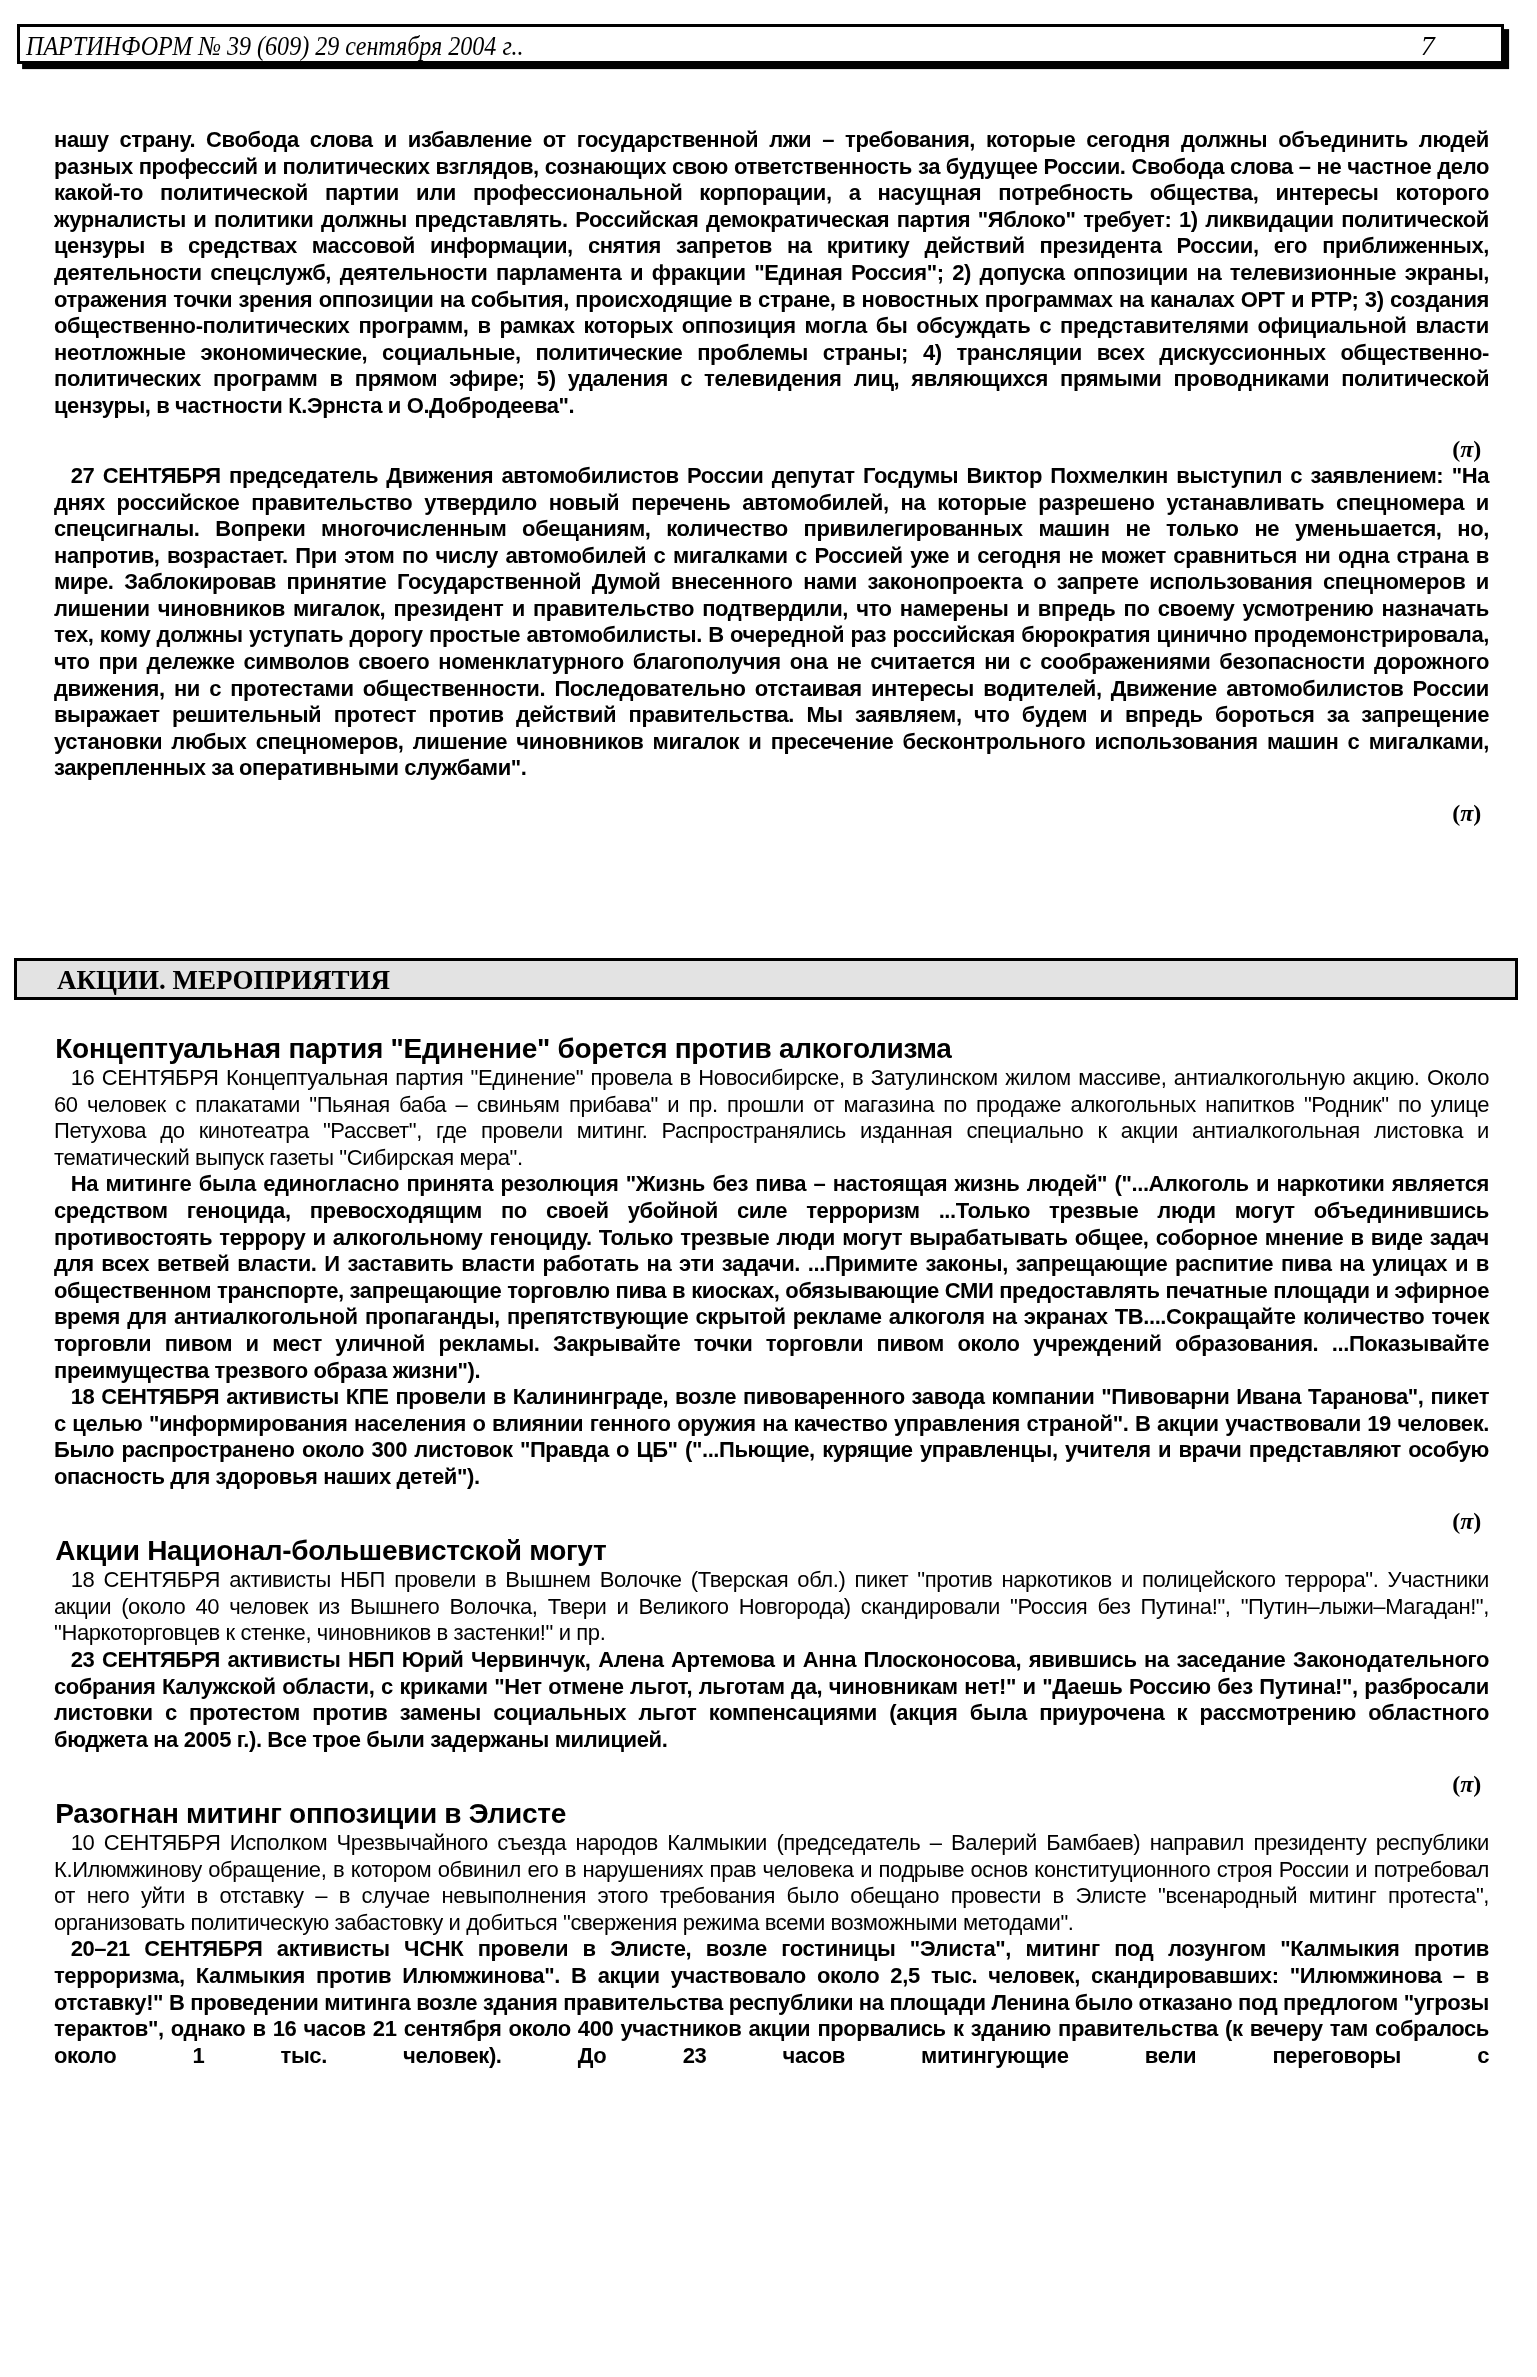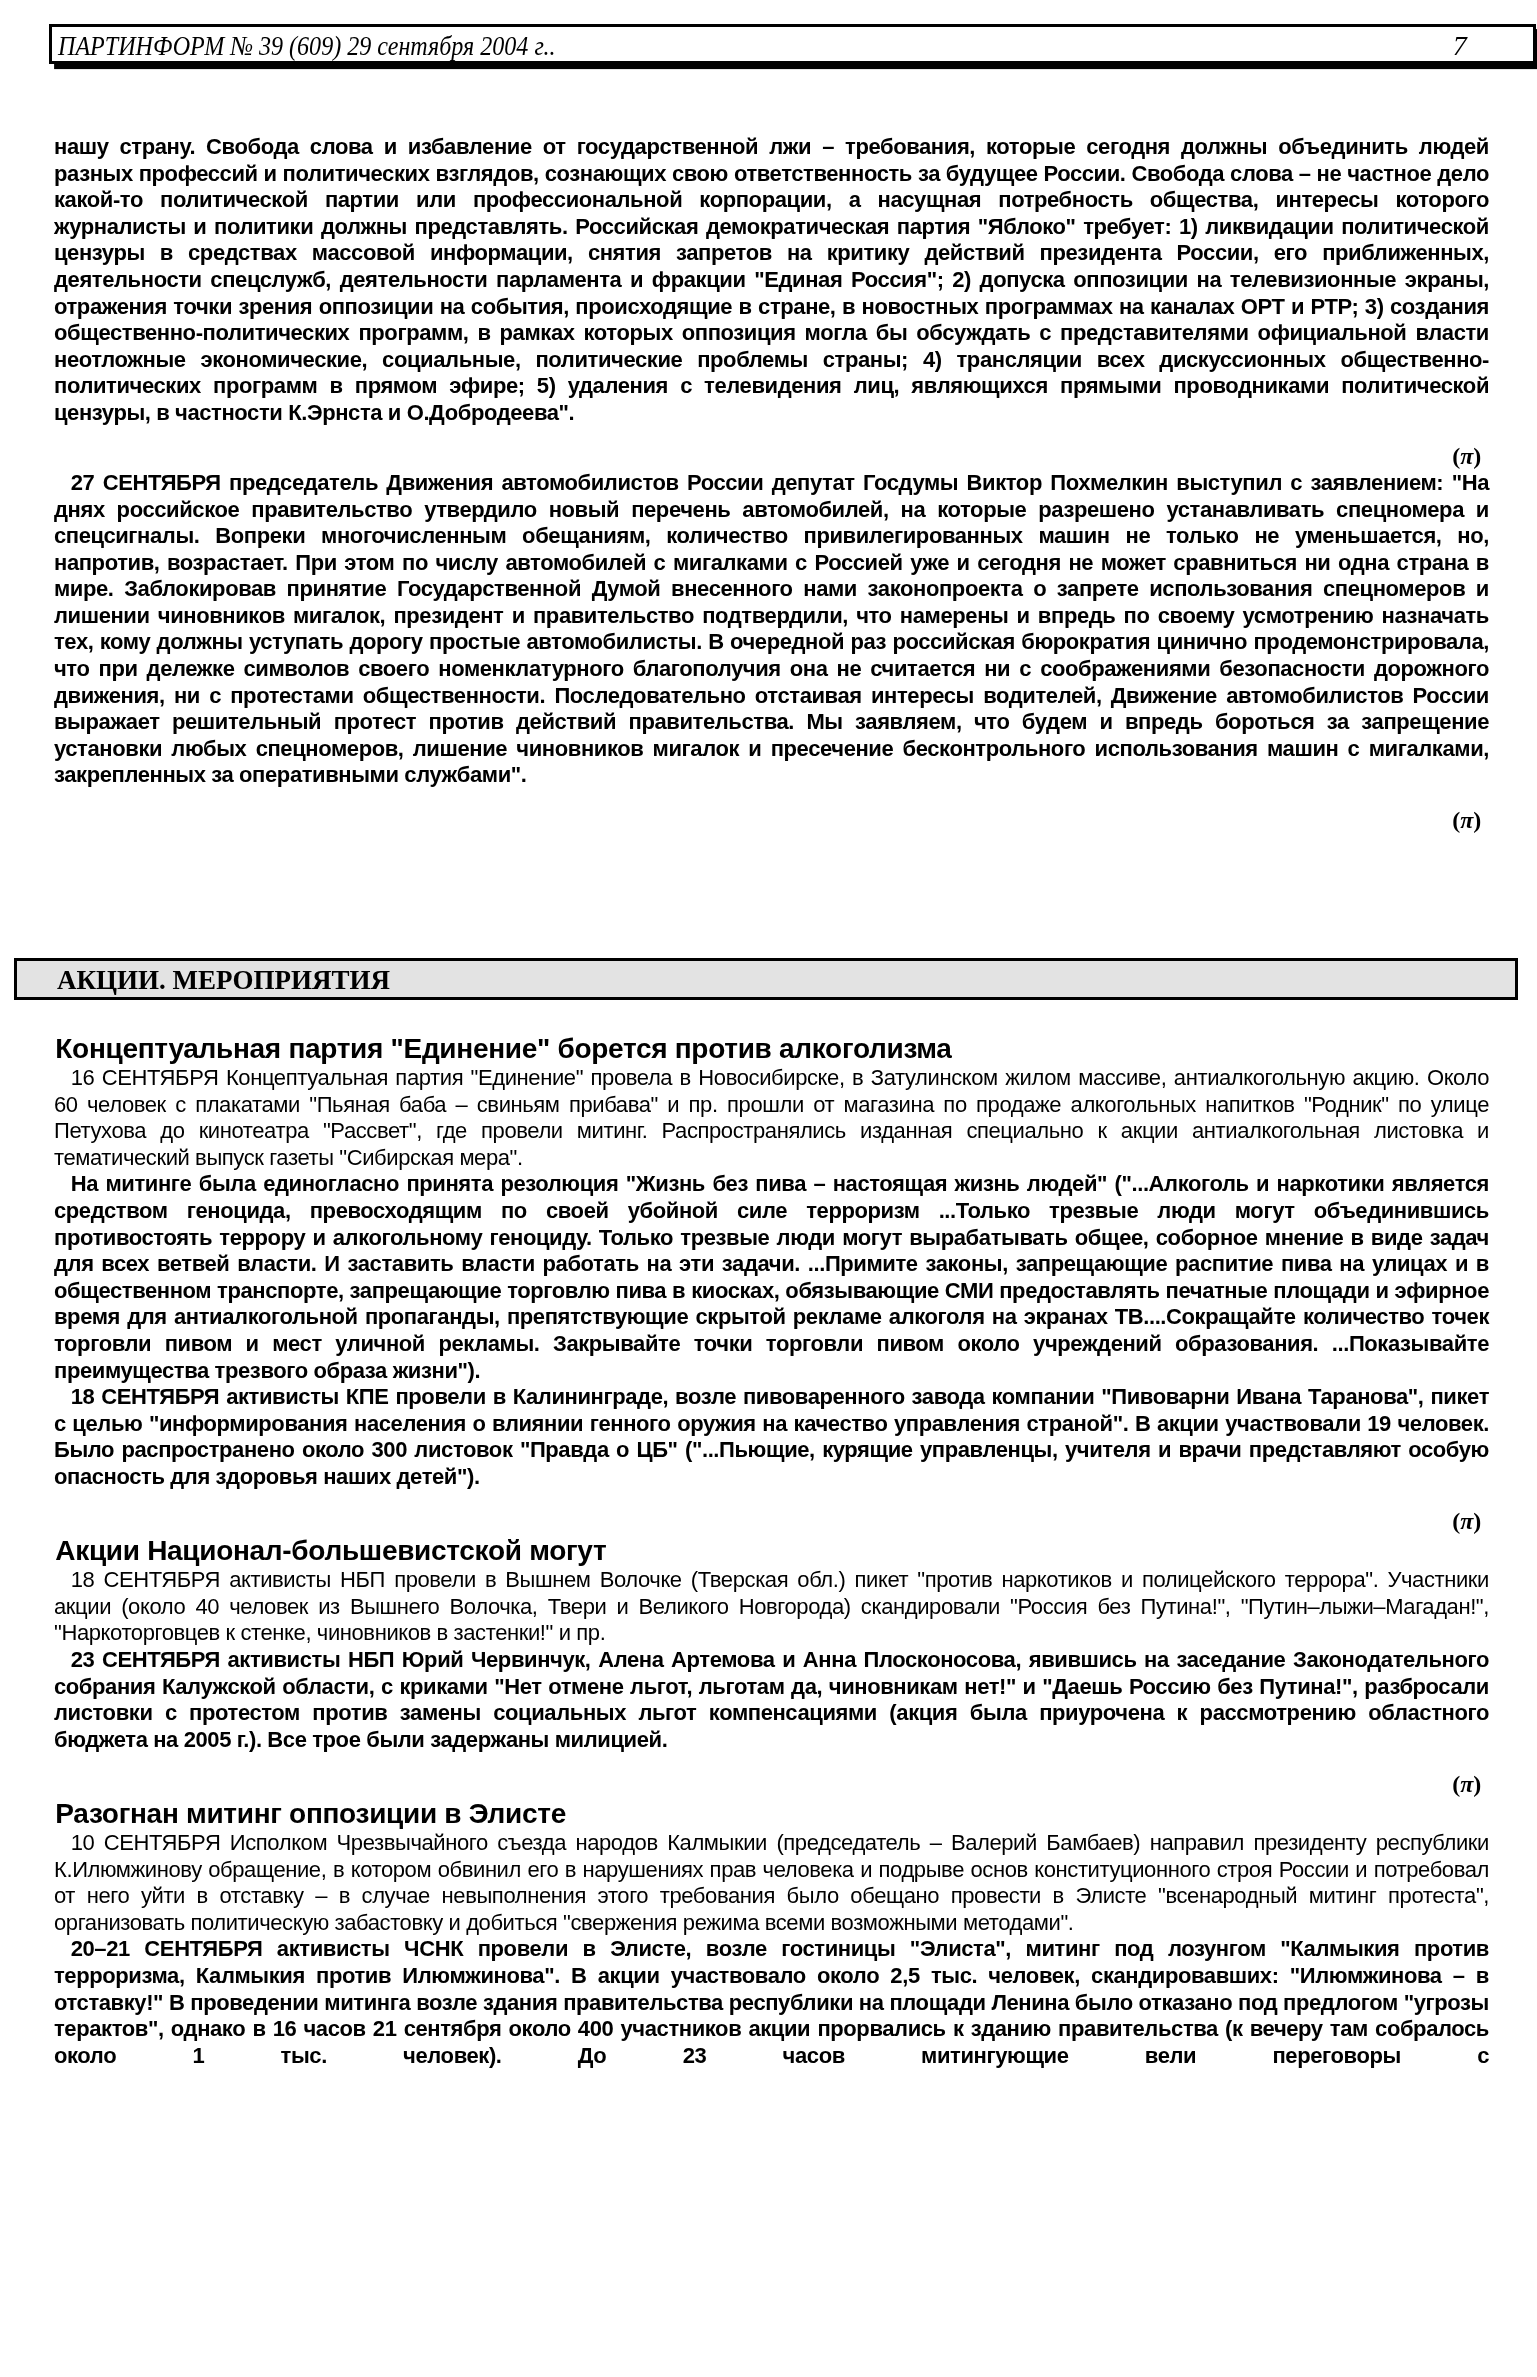--- a/index.html
+++ b/index.html
@@ -12,21 +12,20 @@
     font-family: "Liberation Sans", sans-serif;
   }
   .page-header {
     position: absolute;
     left: 16.7px; top: 24px;
     width: 1487px; height: 40px;
     border: 3.8px solid #000;
     box-shadow: 5.1px 5.1px 0 #000;
     background: #fff;
     box-sizing: border-box;
-    margin-left: 32px;
   }
   .page-header .pub-title {
     position: absolute; left: 6.4px; top: 5.1px;
     font-family: "Liberation Serif", serif;
     font-style: italic;
     font-size: 28px; line-height: 28px;
     transform: scaleX(0.86);
     transform-origin: left center;
     white-space: nowrap;
   }
@@ -87,21 +86,21 @@
   }
 </style>
 </head>
 <body>
 
 <div class="page-header">
   <span class="pub-title">ПАРТИНФОРМ № 39 (609) 29 сентября 2004 г..</span>
   <span class="page-number">7</span>
 </div>
 
-<div class="col" style="top: 134px;">
+<div class="col" style="top: 127px;">
   <p class="para bold">нашу страну. Свобода слова и избавление от государственной лжи – требования, которые сегодня должны объединить людей разных профессий и политических взглядов, сознающих свою ответственность за будущее России. Свобода слова – не частное дело какой-то политической партии или профессиональной корпорации, а насущная потребность общества, интересы которого журналисты и политики должны представлять. Российская демократическая партия "Яблоко" требует: 1) ликвидации политической цензуры в средствах массовой информации, снятия запретов на критику действий президента России, его приближенных, деятельности спецслужб, деятельности парламента и фракции "Единая Россия"; 2) допуска оппозиции на телевизионные экраны, отражения точки зрения оппозиции на события, происходящие в стране, в новостных программах на каналах ОРТ и РТР; 3) создания общественно-политических программ, в рамках которых оппозиция могла бы обсуждать с представителями официальной власти неотложные экономические, социальные, политические проблемы страны; 4) трансляции всех дискуссионных общественно-политических программ в прямом эфире; 5) удаления с телевидения лиц, являющихся прямыми проводниками политической цензуры, в частности К.Эрнста и О.Добродеева".</p>
   <div class="pi-mark" style="margin-top: 15.4px;">
     <span>(</span><span class="pi">π</span><span>)</span>
   </div>
   <p class="para bold indent"><span class="date-lead">27 СЕНТЯБРЯ</span><span> председатель Движения автомобилистов России депутат Госдумы Виктор Похмелкин выступил с заявлением: "На днях российское правительство утвердило новый перечень автомобилей, на которые разрешено устанавливать спецномера и спецсигналы. Вопреки многочисленным обещаниям, количество привилегированных машин не только не уменьшается, но, напротив, возрастает. При этом по числу автомобилей с мигалками с Россией уже и сегодня не может сравниться ни одна страна в мире. Заблокировав принятие Государственной Думой внесенного нами законопроекта о запрете использования спецномеров и лишении чиновников мигалок, президент и правительство подтвердили, что намерены и впредь по своему усмотрению назначать тех, кому должны уступать дорогу простые автомобилисты. В очередной раз российская бюрократия цинично продемонстрировала, что при дележке символов своего номенклатурного благополучия она не считается ни с соображениями безопасности дорожного движения, ни с протестами общественности. Последовательно отстаивая интересы водителей, Движение автомобилистов России выражает решительный протест против действий правительства. Мы заявляем, что будем и впредь бороться за запрещение установки любых спецномеров, лишение чиновников мигалок и пресечение бесконтрольного использования машин с мигалками, закрепленных за оперативными службами".</span></p>
   <div class="pi-mark" style="margin-top: 16.7px;">
     <span>(</span><span class="pi">π</span><span>)</span>
   </div>
 </div>
 

